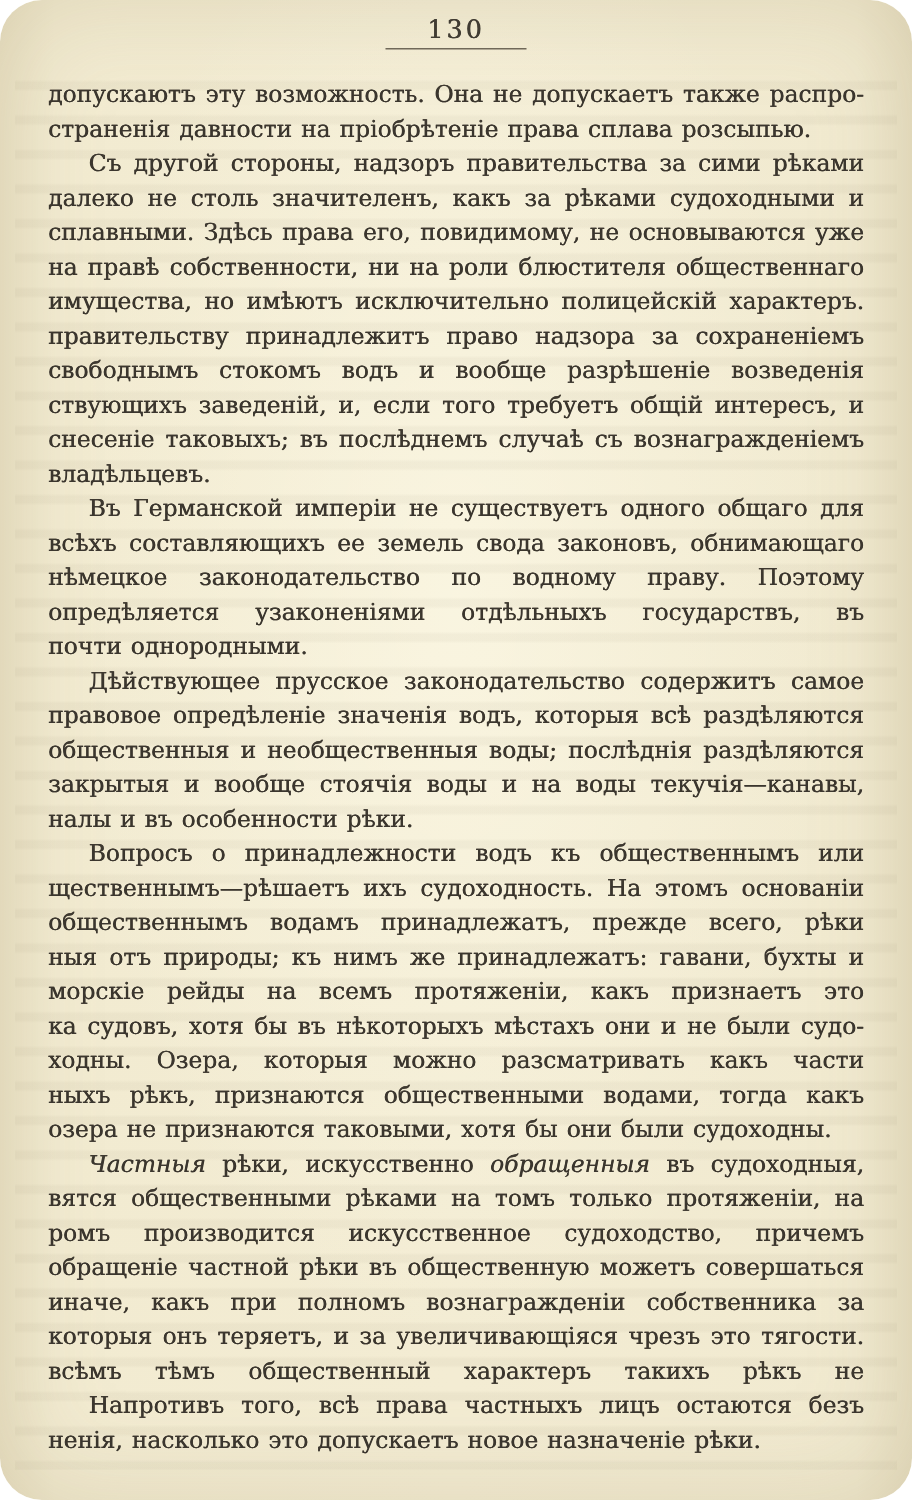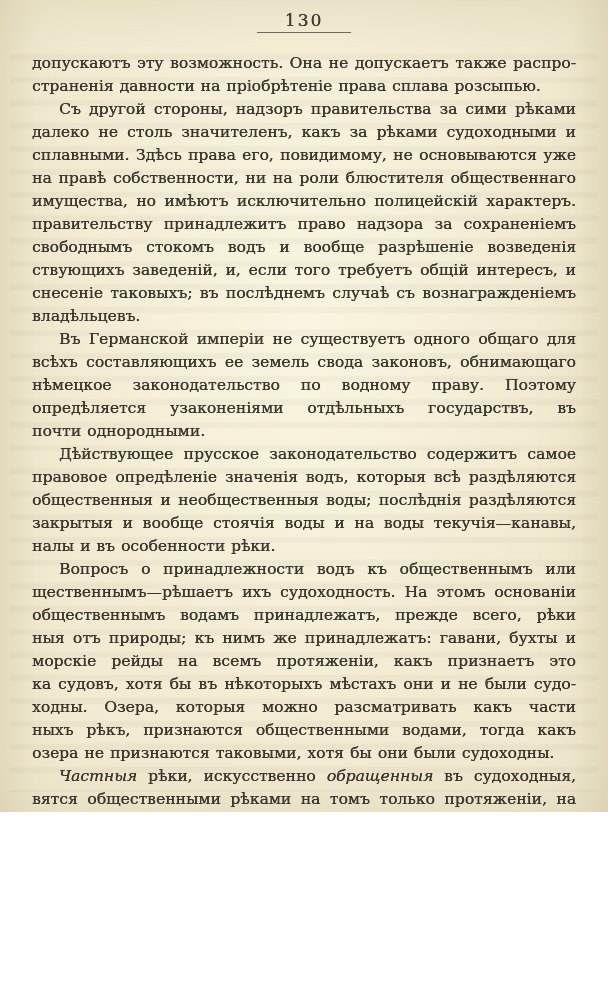--- a/index.html
+++ b/index.html
@@ -2,29 +2,30 @@
 <html lang="ru"><head>
 <meta charset="utf-8">
 <style>
   html, body {
     margin: 0;
     padding: 0;
   }
   .page {
     position: relative;
     width: 608px;
-    height: 812px;
+    height: 1000px;
     background:
       radial-gradient(ellipse at 50% 40%, rgba(255,252,235,0.55) 0%, rgba(255,252,235,0) 60%),
       linear-gradient(90deg, #ece4c8 0%, #f2ebd1 6%, #f3ecd3 50%, #f1ead0 94%, #eae2c6 100%);
     background-color: #f2ebd1;
     box-shadow: inset 0 0 70px rgba(150,130,85,0.22);
     overflow: hidden;
     font-family: "DejaVu Serif", "Liberation Serif", serif;
     color: #3b362e;
+    border-radius: 28px;
   }
   
   .page::after {
     content: "";
     position: absolute;
     inset: 40px 10px 20px 10px;
     background: repeating-linear-gradient(
       180deg,
       rgba(122,110,84,0.00) 0px,
       rgba(122,110,84,0.00) 13px,

